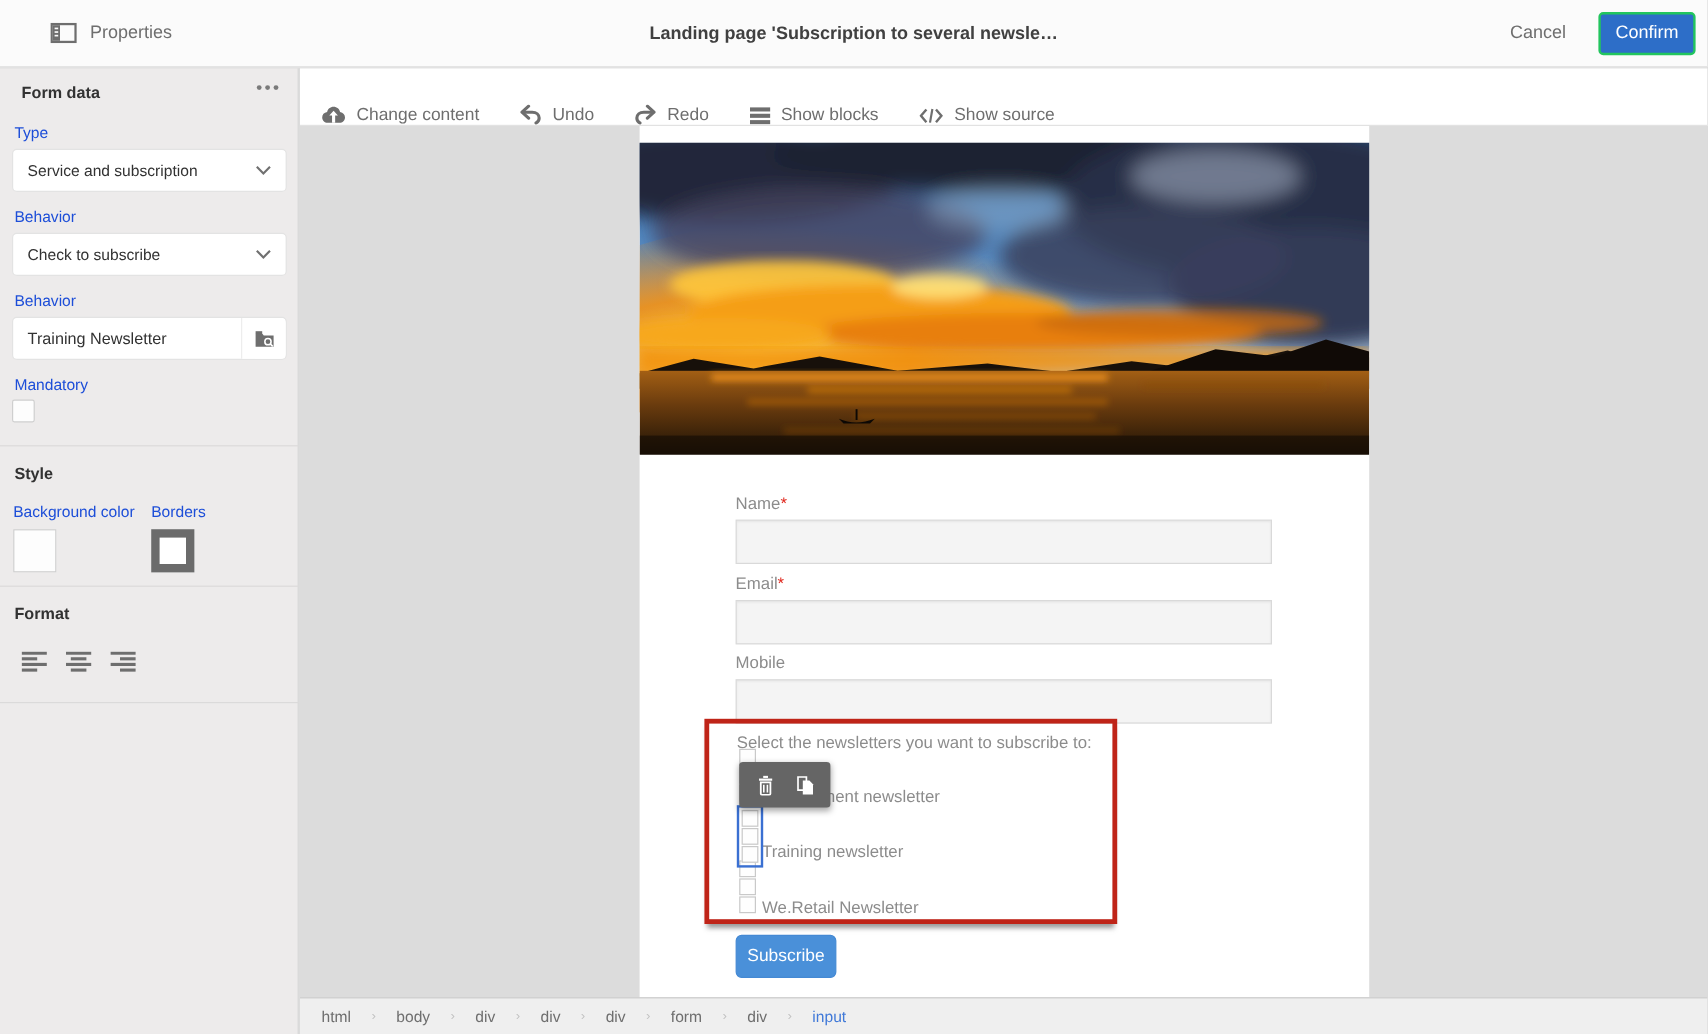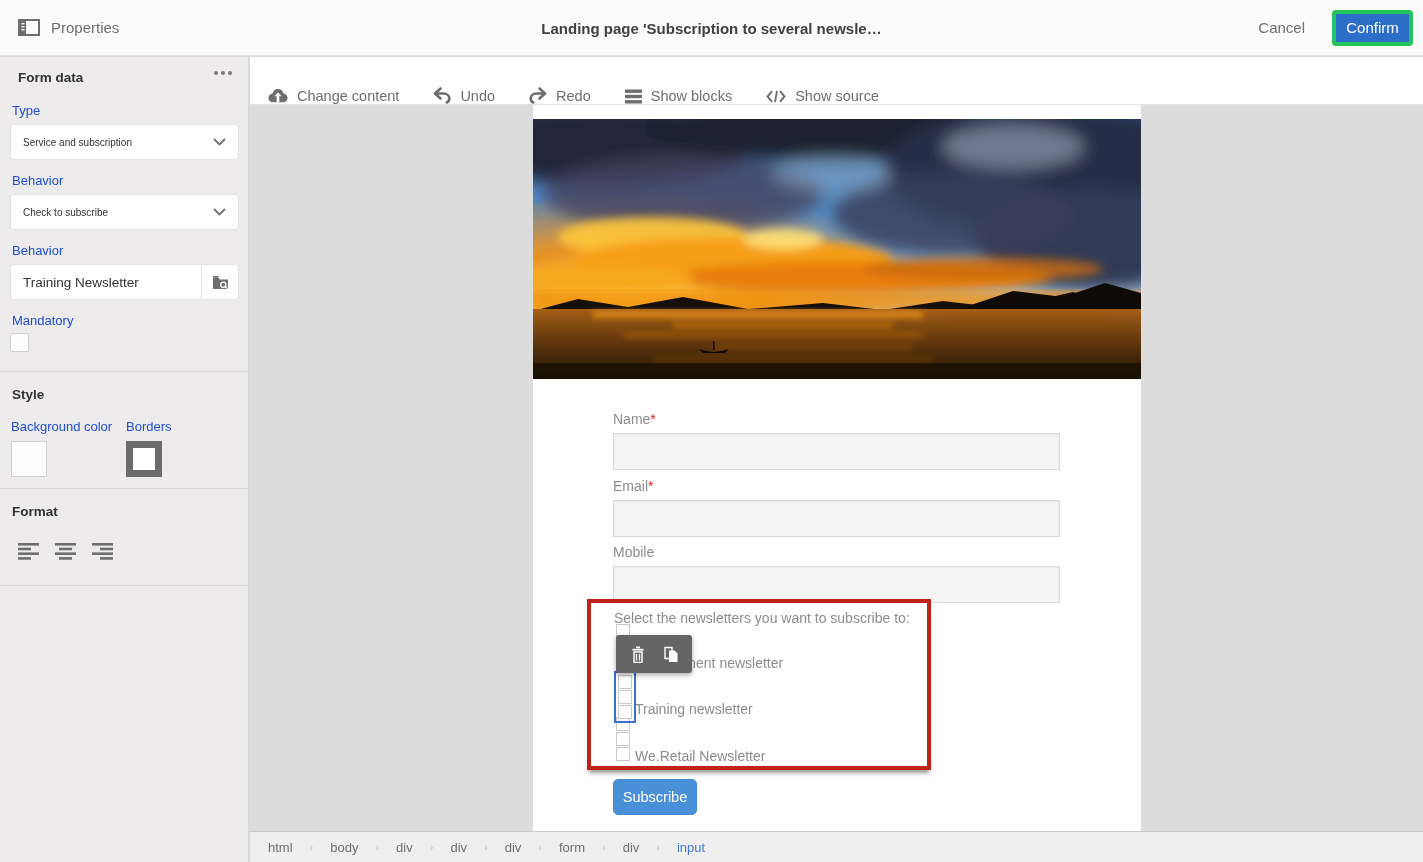--- a/index.html
+++ b/index.html
@@ -8,38 +8,38 @@
     font-family:"Liberation Sans","DejaVu Sans",sans-serif;
     background:#dcdcdc;
   }
   #app { position:relative; width:1423px; height:862px; background:#dcdcdc; }
   .abs { position:absolute; }
 
   
   .header { position:absolute; top:0; left:0; right:0; height:56px;
     background:#fbfbfb; border-bottom:1px solid #e4e4e4; display:flex; align-items:center; z-index:20; }
   .header-left { display:flex; align-items:flex-start; gap:11px; padding-left:18px;
-    color:#6e6e6e; font-size:15px; }
+    color:#6e6e6e; font-size:15px;margin-left:24px; }
   .header-title { position:absolute; left:50%; top:50%; transform:translate(-50%,-50%);
     color:#404040; font-size:15px; font-weight:700; white-space:nowrap; }
   .header-right { margin-left:auto; display:flex; align-items:center; gap:27px; padding-right:10px; }
   .btn-cancel { background:none; border:none; color:#6e6e6e; font-size:15px; cursor:pointer;
     font-family:inherit; }
-  .btn-confirm { width:81px; height:36px; background:#2d6ec8; border:4px solid #22c55e;
+  .btn-confirm { width:81px; height:36px; background:#2d6ec8; border:2px solid #22c55e;
     border-radius:4px; color:#fff; font-size:15px; cursor:pointer; font-family:inherit; }
 
   
   .sidebar { position:absolute; top:57px; left:0; width:249px; bottom:0;
     background:#edebeb; border-right:1px solid #d6d6d6; z-index:10; }
   .sb-title { left:18px; top:13px; font-size:13.5px; font-weight:700; color:#323232; }
   .sb-more { right:10px; top:8px; display:flex; gap:3px; padding:6px; cursor:pointer; }
   .sb-more i { width:4px; height:4px; border-radius:50%; background:#7a7a7a; }
   .sb-label { left:12px; font-size:13px; color:#1d4ed8; }
   .sb-select { left:10px; width:229px; height:36px; background:#fff; border:1px solid #e3e3e3;
-    border-radius:4px; display:flex; align-items:center; padding:0 12px; font-size:10px;
+    border-radius:4px; display:flex; align-items:center; padding:0 12px; font-size:13px;
     color:#323232; cursor:pointer; }
   .sb-select .chev { margin-left:auto; }
   .sb-service { left:10px; width:229px; height:36px; background:#fff; border:1px solid #e3e3e3;
     border-radius:4px; display:flex; align-items:stretch; }
   .sb-service-text { flex:1; display:flex; align-items:center; padding:0 12px;
     font-size:13.5px; color:#323232; }
   .sb-service-btn { width:37px; border-left:1px solid #e3e3e3; display:flex;
     align-items:center; justify-content:center; cursor:pointer; background:#fff;
     border-radius:0 4px 4px 0; }
   .sb-checkbox { left:10px; width:19px; height:19px; background:#fdfdfd;

